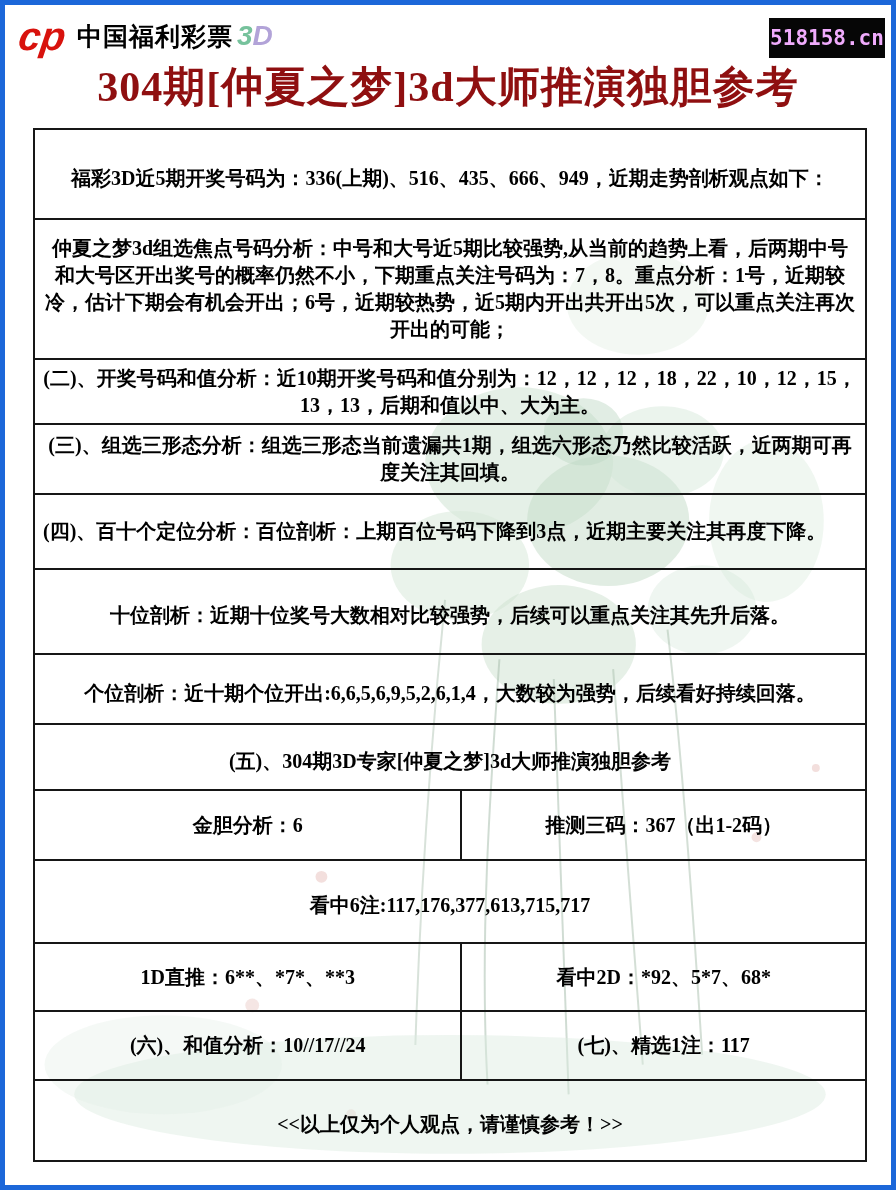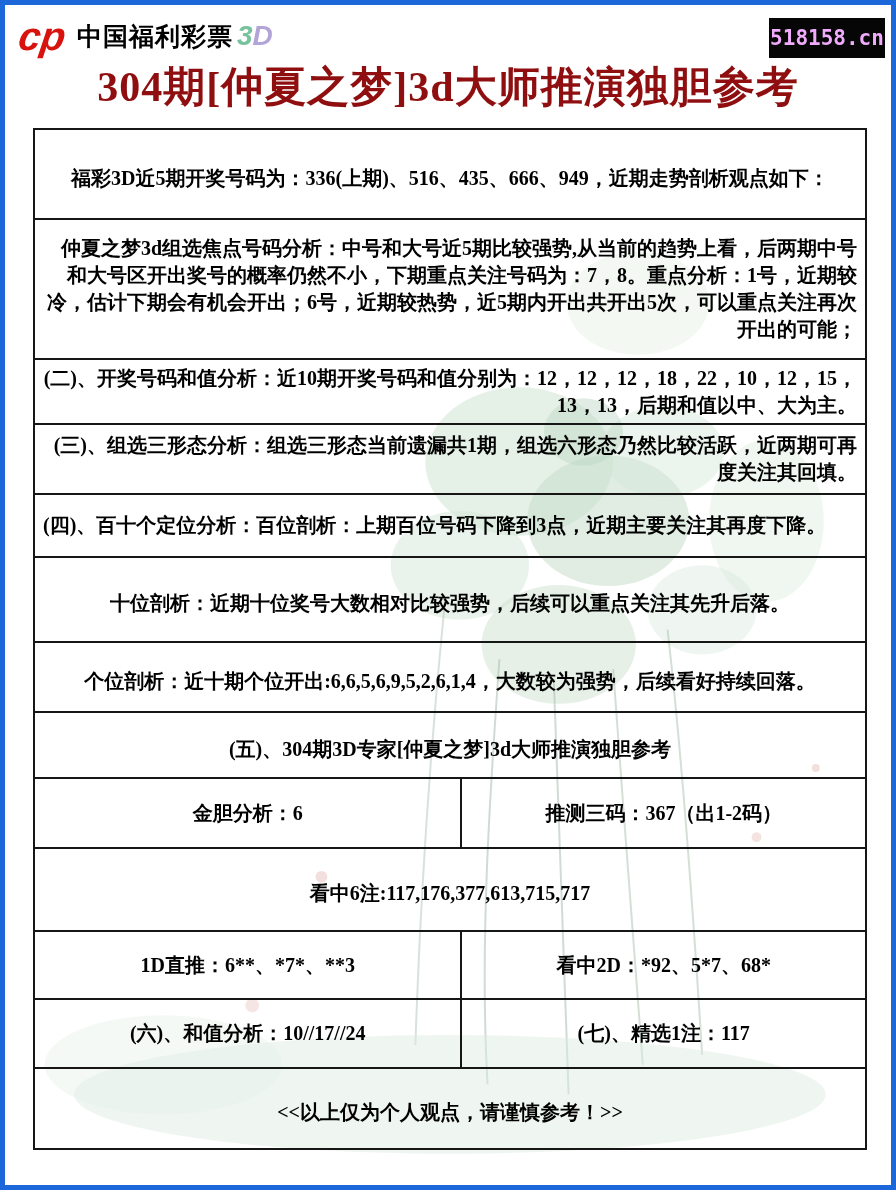--- a/index.html
+++ b/index.html
@@ -53,21 +53,21 @@
     border:2px solid #161616;z-index:1;background:transparent;
   }
   .row{
     display:flex;align-items:center;box-sizing:border-box;
     border-bottom:2px solid #161616;
     font-size:20px;font-weight:600;line-height:27px;
     padding:0 8px;
   }
   .row:last-child{border-bottom:none;}
   .row.center{justify-content:center;text-align:center;margin-top:8px;}
-  .row.left{justify-content:flex-start;text-align:right;}
+  .row.left{justify-content:flex-start;text-align:center;}
   .row.split{padding:0;align-items:stretch;}
   .cell{display:flex;align-items:center;justify-content:center;text-align:right;box-sizing:border-box;}
   .cell.l{width:51.5%;border-right:2px solid #161616;}
   .cell.r{width:48.5%;}
 </style>
 </head>
 <body>
 
 <div class="page">
 
@@ -118,21 +118,21 @@
     </div>
 
     <div class="row left" style="height:65px">
       <span>(二)、开奖号码和值分析：近10期开奖号码和值分别为：12，12，12，18，22，10，12，15，13，13，后期和值以中、大为主。</span>
     </div>
 
     <div class="row left" style="height:70px">
       <span>(三)、组选三形态分析：组选三形态当前遗漏共1期，组选六形态乃然比较活跃，近两期可再度关注其回填。</span>
     </div>
 
-    <div class="row left" style="height:63px">
+    <div class="row left" style="height:75px">
       <span>(四)、百十个定位分析：百位剖析：上期百位号码下降到3点，近期主要关注其再度下降。</span>
     </div>
 
     <div class="row center" style="height:77px">
       <span>十位剖析：近期十位奖号大数相对比较强势，后续可以重点关注其先升后落。</span>
     </div>
 
     <div class="row center" style="height:62px">
       <span>个位剖析：近十期个位开出:6,6,5,6,9,5,2,6,1,4，大数较为强势，后续看好持续回落。</span>
     </div>

